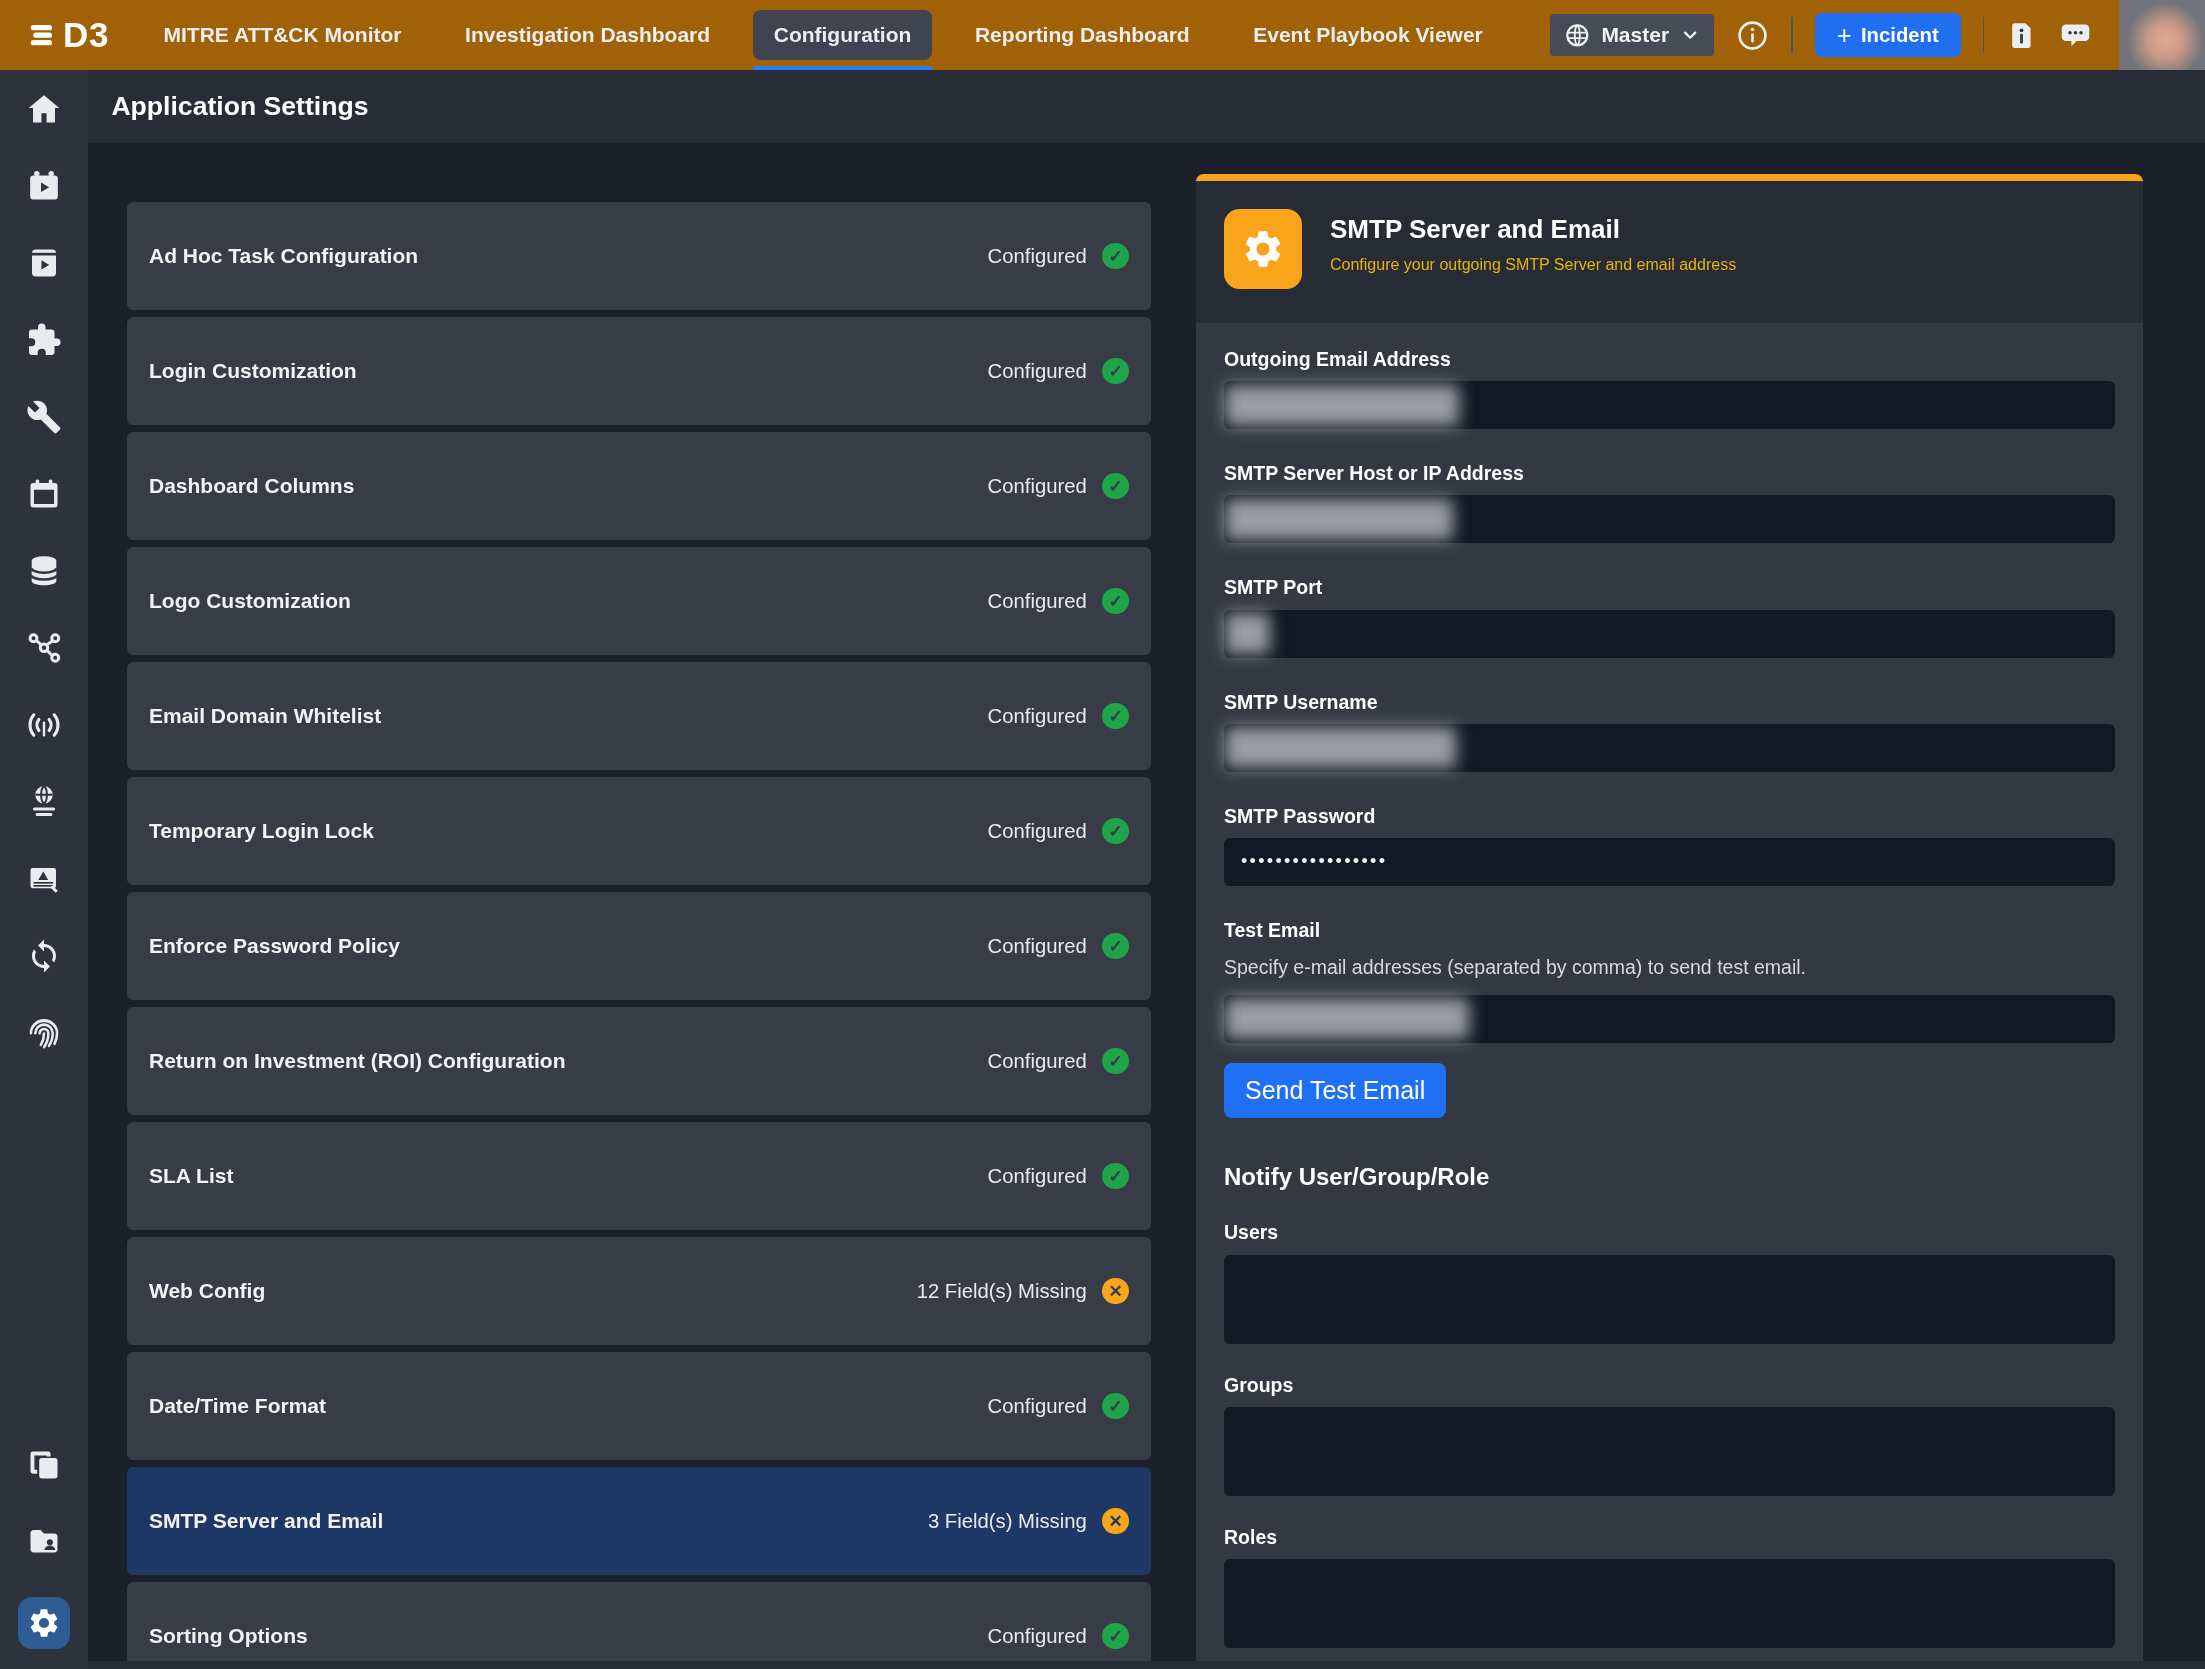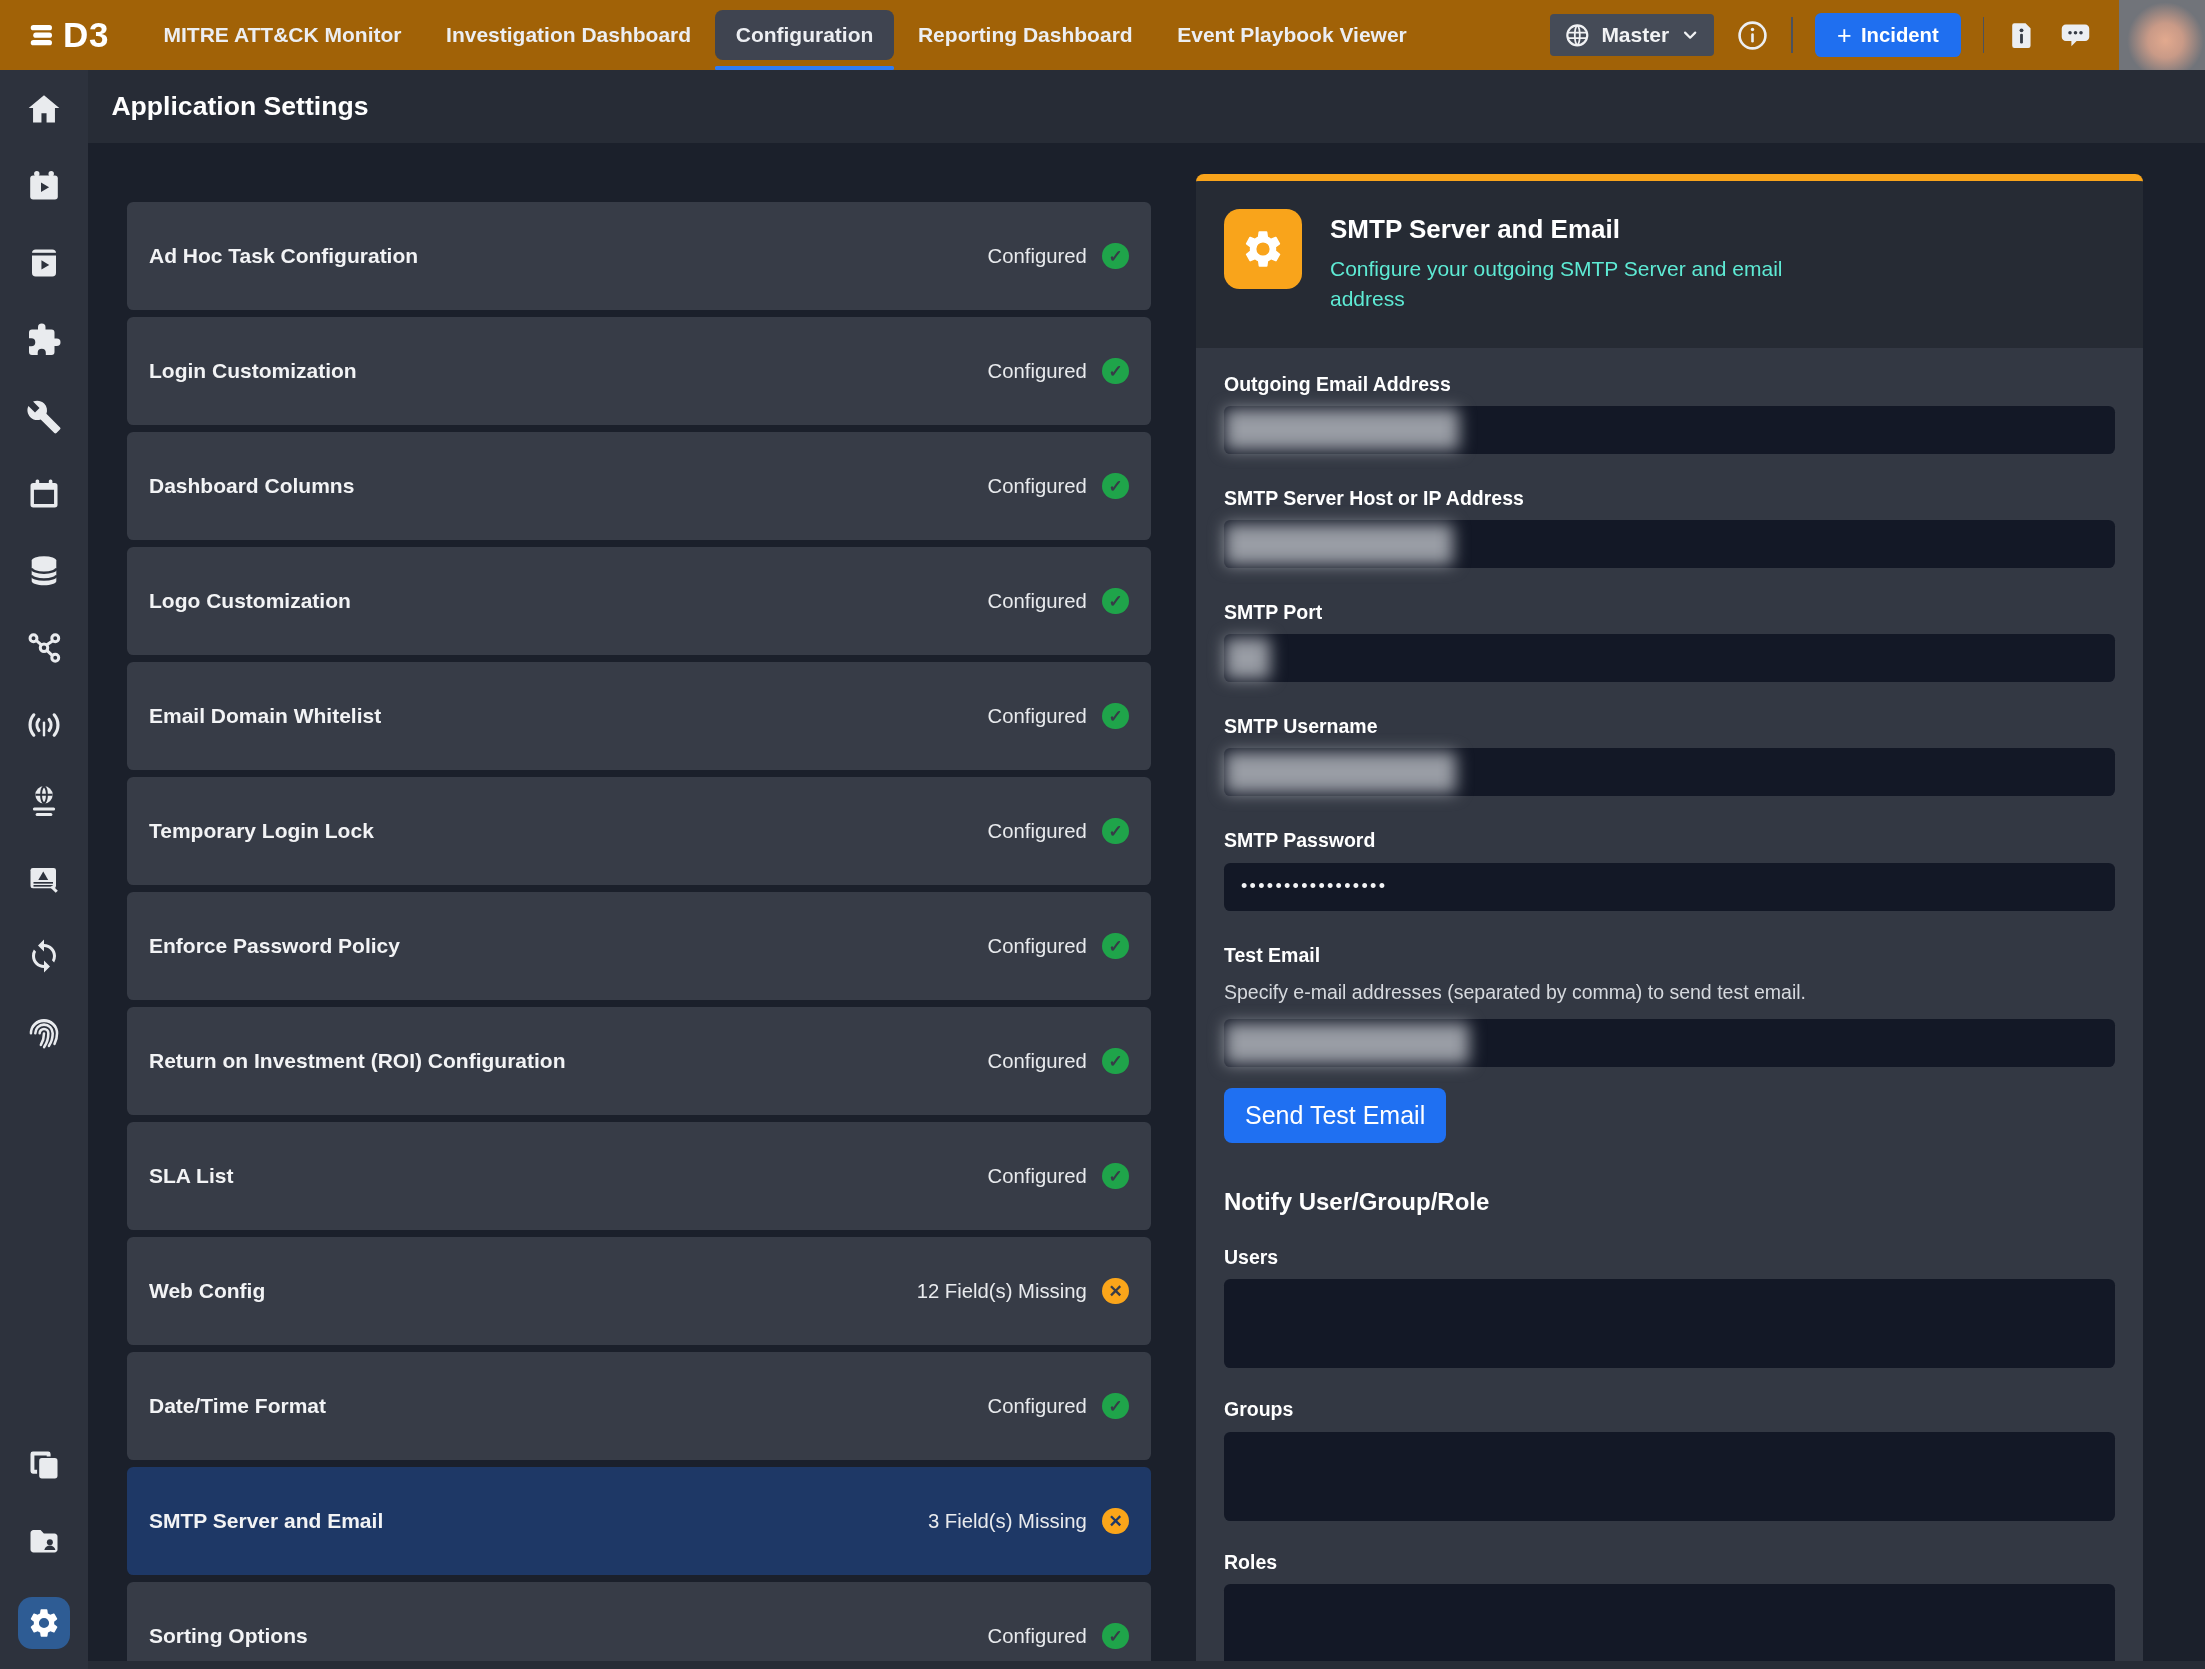--- a/index.html
+++ b/index.html
@@ -6,21 +6,21 @@
   body{
     width:2205px;height:1669px;position:relative;overflow:hidden;
     background:#1b202b;color:#fff;
     font-family:"Liberation Sans",sans-serif;
   }
   svg{display:block}
   
   .topnav{position:absolute;top:0;left:0;width:2205px;height:70px;background:#a16207;display:flex;align-items:center;z-index:9}
   .logo{display:flex;align-items:center;gap:6.3px;padding:0 34px 0 26.6px;flex:none}
   .logo-d3{font-size:35px;font-weight:800;letter-spacing:0.8px;color:#fff}
-  .tabs{display:flex;align-items:center;height:100%;gap:4px}
+  .tabs{display:flex;align-items:center;height:100%;gap:23px}
   .tab{position:relative;display:flex;align-items:center;height:50px;padding:0 20.3px;font-size:21px;font-weight:700;color:#eceef2;border-radius:7.8px;cursor:pointer;white-space:nowrap}
   .tab.active{background:#3f4450}
   .tab.active::after{content:"";position:absolute;left:0;right:0;bottom:-10.2px;height:4.7px;background:#2e7cf6;border-radius:1.6px}
   .nav-right{margin-left:auto;display:flex;align-items:center;gap:22px}
   .master-pill{display:flex;align-items:center;gap:11px;background:#454b57;border-radius:4px;height:42px;padding:0 14px;font-size:21px;font-weight:700;color:#f1f2f4;cursor:pointer}
   .icon-btn{display:flex;align-items:center;justify-content:center;cursor:pointer}
   .nav-divider{width:1.6px;height:36px;background:#4b515d}
   .incident-btn{display:flex;align-items:center;gap:9.4px;background:#1f6ff0;color:#fff;border:none;border-radius:6.3px;height:44px;padding:0 22px;font-size:20.3px;font-weight:700;cursor:pointer;font-family:"Liberation Sans",sans-serif}
   .incident-plus{font-size:25px;font-weight:400;line-height:1}
   .avatar{width:86px;height:70px;margin-left:4.7px;cursor:pointer;
@@ -46,21 +46,21 @@
   .status-icon.miss{background:#faa51a}
   .row.selected{background:#1e3866}
   .row.selected .status-icon{color:#1e3866}
   
   .panel{margin-left:45px;width:947px;margin-top:30px;height:calc(100% - 30px);box-sizing:border-box;
     border-top:7.8px solid #f9a41b;border-radius:7.8px 7.8px 0 0;background:#333843;display:flex;flex-direction:column;overflow:hidden}
   .panel-header{background:#262b34;padding:28px 28px 34px;display:flex;gap:28px;flex:none}
   .panel-icon-tile{width:78px;height:80px;border-radius:15.6px;background:#f9a41b;display:flex;align-items:center;justify-content:center;flex:none}
   .panel-icon-tile svg{width:44px;height:44px}
   .panel-title{font-size:26px;font-weight:800;margin:4.7px 0 9.4px;color:#fff}
-  .panel-sub{font-size:21px;color:#5eead4;line-height:1.42;max-width:469px}
+  .panel-sub{font-size:16px;color:#eab308;line-height:1.42;max-width:469px}
   .panel-body{padding:25px 28px 15.6px;flex:1;overflow:hidden}
   .f-label{display:block;font-size:19.5px;font-weight:700;color:#fff;margin-bottom:10.2px}
   .input{height:48px;background:#131826;border-radius:6.3px;display:flex;align-items:center;margin-bottom:33px}
   .blur-chip{height:41px;margin-left:0.8px;border-radius:3.1px;background:#999da5;filter:blur(7.8px)}
   .pw-dots{padding-left:17px;font-size:18px;letter-spacing:2.3px;color:#f2f3f5}
   .helper{font-size:19.5px;color:#d6d9de;margin:14px 0 15.6px}
   .input.tight{margin-bottom:20.3px}
   .send-btn{background:#1f70f2;color:#fff;border:none;border-radius:8px;padding:13.3px 21px;font-size:25px;font-family:"Liberation Sans",sans-serif;cursor:pointer}
   .notify-heading{font-size:24px;font-weight:800;color:#fff;margin-top:45px}
   .notify-label{display:block;font-size:19.5px;font-weight:700;color:#fff;margin:30px 0 10.2px}

